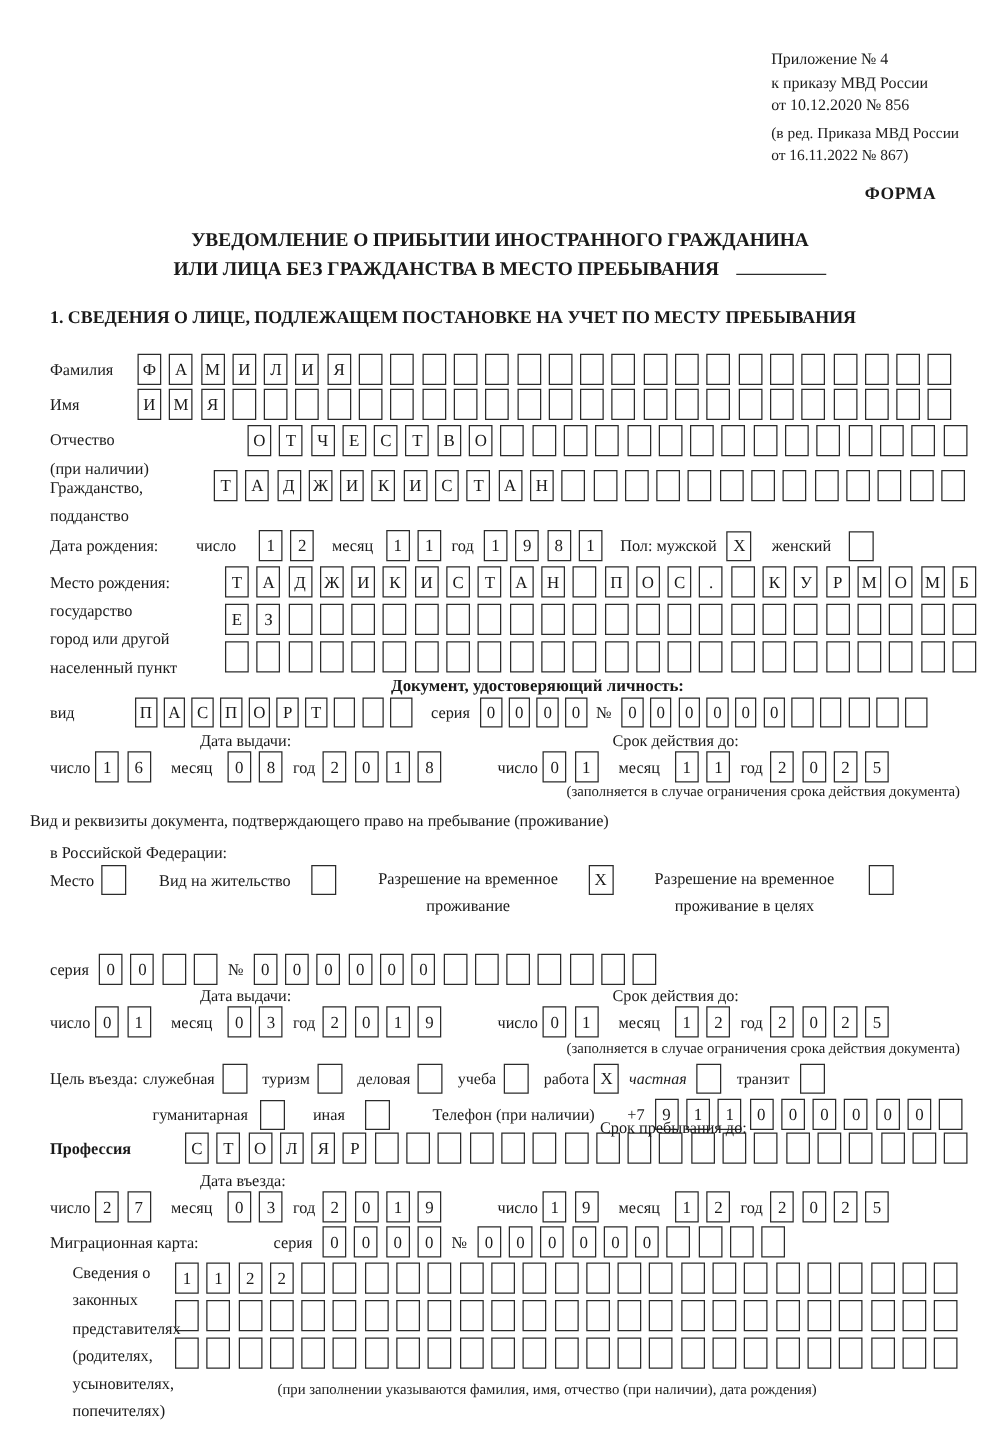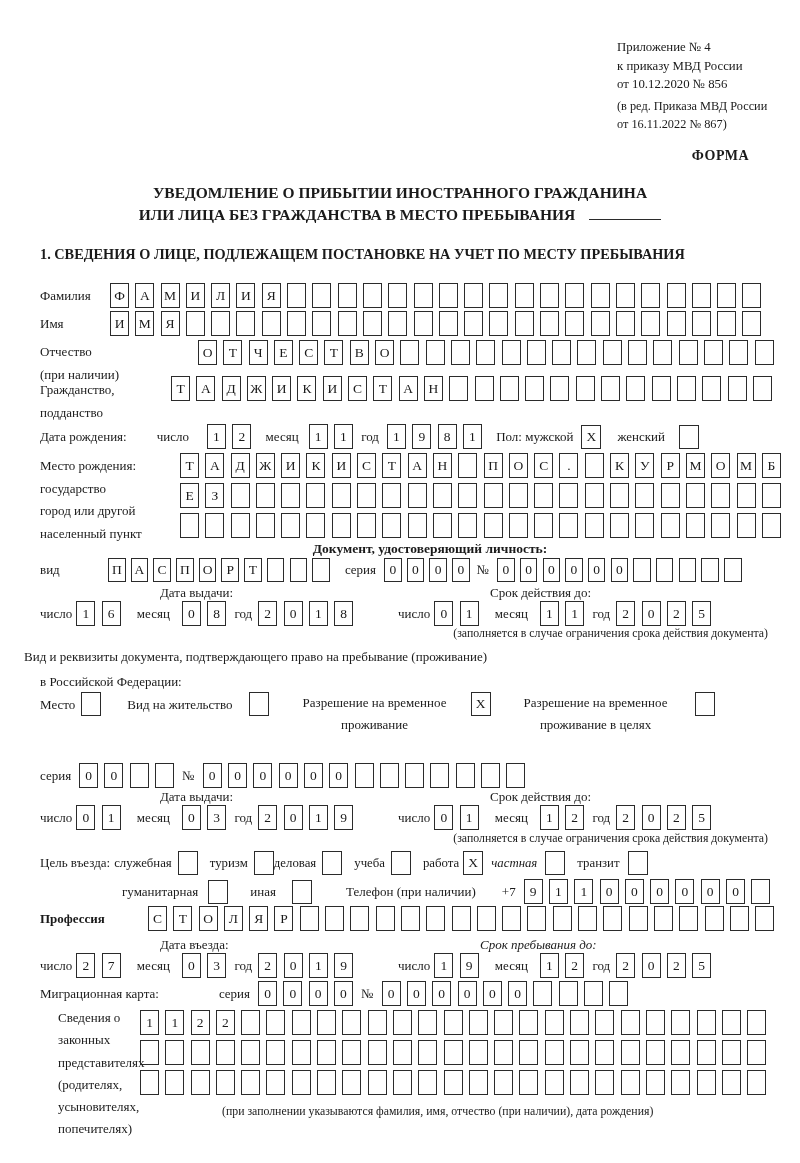--- a/index.html
+++ b/index.html
@@ -467,21 +467,21 @@
       </span>
   </div>
   <div class="abs note" style="right:32px; top:831px;">(заполняется в случае ограничения срока действия документа)</div>
 
   <div class="row" style="left:40px; top:851px; font-size:12.8px;">
     <span style="font-size:13px;">Цель въезда:</span>
     <span style="margin-left:4px;">служебная</span>
     <span class="cb" style="margin-left:6px;"></span>
     <span style="margin-left:12px;">туризм</span>
     <span class="cb" style="margin-left:6px;"></span>
-    <span style="">деловая</span>
+    <span style="margin-left:12px;">деловая</span>
     <span class="cb" style="margin-left:6px;"></span>
     <span style="margin-left:12px;">учеба</span>
     <span class="cb" style="margin-left:6px;"></span>
     <span style="margin-left:12px;">работа</span>
     <span class="cb" style="margin-left:4px;">X</span>
     <span style="margin-left:8px;font-style:italic;">частная</span>
     <span class="cb" style="margin-left:8px;"></span>
     <span style="margin-left:12px;">транзит</span>
     <span class="cb" style="margin-left:8px;"></span>
   </div>
@@ -532,21 +532,21 @@
         <span class="cell"></span>
         <span class="cell"></span>
         <span class="cell"></span>
         <span class="cell"></span>
         <span class="cell"></span>
         <span class="cell"></span>
       </span>
   </div>
 
   <div class="abs" style="left:160px; top:937px;">Дата въезда:</div>
-  <div class="abs" style="left:480px; top:937px;font-style:italic;">Срок пребывания до:</div>
+  <div class="abs" style="left:480px; top:894px;">Срок пребывания до:</div>
 
   <div class="row" style="left:40px; top:953px;">
     <span>число</span>
     <span class="cells" style="margin-left:4px;">
         <span class="cell">2</span>
         <span class="cell">7</span>
       </span>
     <span style="margin-left:10px;">месяц</span>
     <span class="cells" style="margin-left:12px;">
         <span class="cell">0</span>

